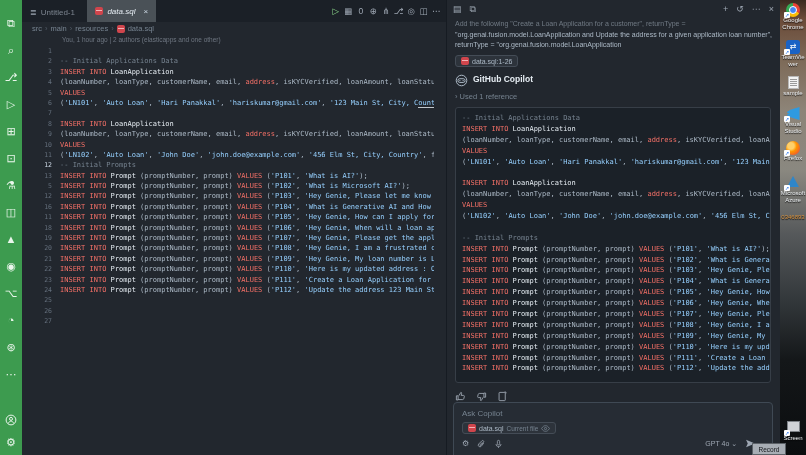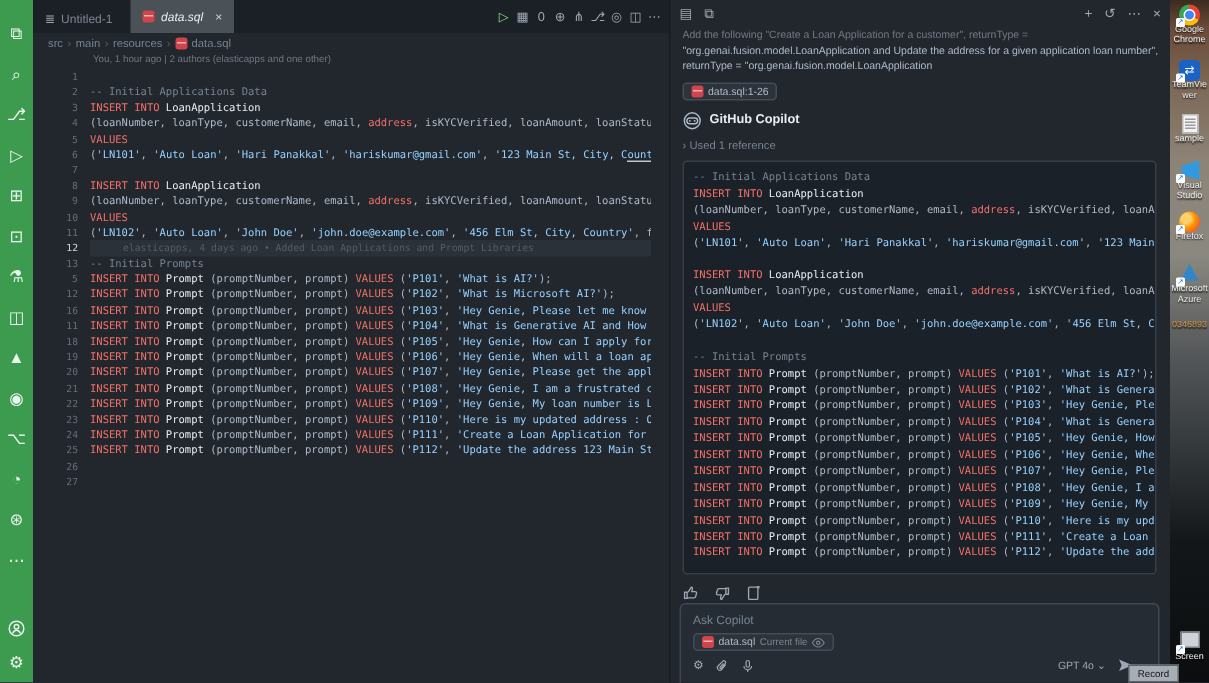--- a/index.html
+++ b/index.html
@@ -221,21 +221,20 @@
       <div class="cl"><span class="tok-c">-- Initial Applications Data</span></div>
       <div class="cl"><span class="tok-k">INSERT INTO</span> <span class="tok-t">LoanApplication</span></div>
       <div class="cl">(loanNumber, loanType, customerName, email, <span class="tok-k">address</span>, isKYCVerified, loanAmount, loanStatus)</div>
       <div class="cl"><span class="tok-k">VALUES</span></div>
       <div class="cl">(<span class="tok-s">'LN101'</span>, <span class="tok-s">'Auto Loan'</span>, <span class="tok-s">'Hari Panakkal'</span>, <span class="tok-s">'hariskumar@gmail.com'</span>, <span class="tok-s">'123 Main St, City, Country</span></div>
       <div class="cl"></div>
       <div class="cl"><span class="tok-k">INSERT INTO</span> <span class="tok-t">LoanApplication</span></div>
       <div class="cl">(loanNumber, loanType, customerName, email, <span class="tok-k">address</span>, isKYCVerified, loanAmount, loanStatus)</div>
       <div class="cl"><span class="tok-k">VALUES</span></div>
       <div class="cl">(<span class="tok-s">'LN102'</span>, <span class="tok-s">'Auto Loan'</span>, <span class="tok-s">'John Doe'</span>, <span class="tok-s">'john.doe@example.com'</span>, <span class="tok-s">'456 Elm St, City, Country'</span>, fal</div>
-      <div class="cl cur"><span class="blame">elasticapps, 4 days ago • Added Loan Applications and Prompt Libraries</span></div>
       <div class="cl"><span class="tok-c">-- Initial Prompts</span></div>
       <div class="cl"><span class="tok-k">INSERT INTO</span> <span class="tok-t">Prompt</span> (promptNumber, prompt) <span class="tok-k">VALUES</span> (<span class="tok-s">'P101'</span>, <span class="tok-s">'What is AI?'</span>);</div>
       <div class="cl"><span class="tok-k">INSERT INTO</span> <span class="tok-t">Prompt</span> (promptNumber, prompt) <span class="tok-k">VALUES</span> (<span class="tok-s">'P102'</span>, <span class="tok-s">'What is Microsoft AI?'</span>);</div>
       <div class="cl"><span class="tok-k">INSERT INTO</span> <span class="tok-t">Prompt</span> (promptNumber, prompt) <span class="tok-k">VALUES</span> (<span class="tok-s">'P103'</span>, <span class="tok-s">'Hey Genie, Please let me know wh</span></div>
       <div class="cl"><span class="tok-k">INSERT INTO</span> <span class="tok-t">Prompt</span> (promptNumber, prompt) <span class="tok-k">VALUES</span> (<span class="tok-s">'P104'</span>, <span class="tok-s">'What is Generative AI and How Se</span></div>
       <div class="cl"><span class="tok-k">INSERT INTO</span> <span class="tok-t">Prompt</span> (promptNumber, prompt) <span class="tok-k">VALUES</span> (<span class="tok-s">'P105'</span>, <span class="tok-s">'Hey Genie, How can I apply for a</span></div>
       <div class="cl"><span class="tok-k">INSERT INTO</span> <span class="tok-t">Prompt</span> (promptNumber, prompt) <span class="tok-k">VALUES</span> (<span class="tok-s">'P106'</span>, <span class="tok-s">'Hey Genie, When will a loan appl</span></div>
       <div class="cl"><span class="tok-k">INSERT INTO</span> <span class="tok-t">Prompt</span> (promptNumber, prompt) <span class="tok-k">VALUES</span> (<span class="tok-s">'P107'</span>, <span class="tok-s">'Hey Genie, Please get the applic</span></div>
       <div class="cl"><span class="tok-k">INSERT INTO</span> <span class="tok-t">Prompt</span> (promptNumber, prompt) <span class="tok-k">VALUES</span> (<span class="tok-s">'P108'</span>, <span class="tok-s">'Hey Genie, I am a frustrated cus</span></div>
       <div class="cl"><span class="tok-k">INSERT INTO</span> <span class="tok-t">Prompt</span> (promptNumber, prompt) <span class="tok-k">VALUES</span> (<span class="tok-s">'P109'</span>, <span class="tok-s">'Hey Genie, My loan number is LN1</span></div>

